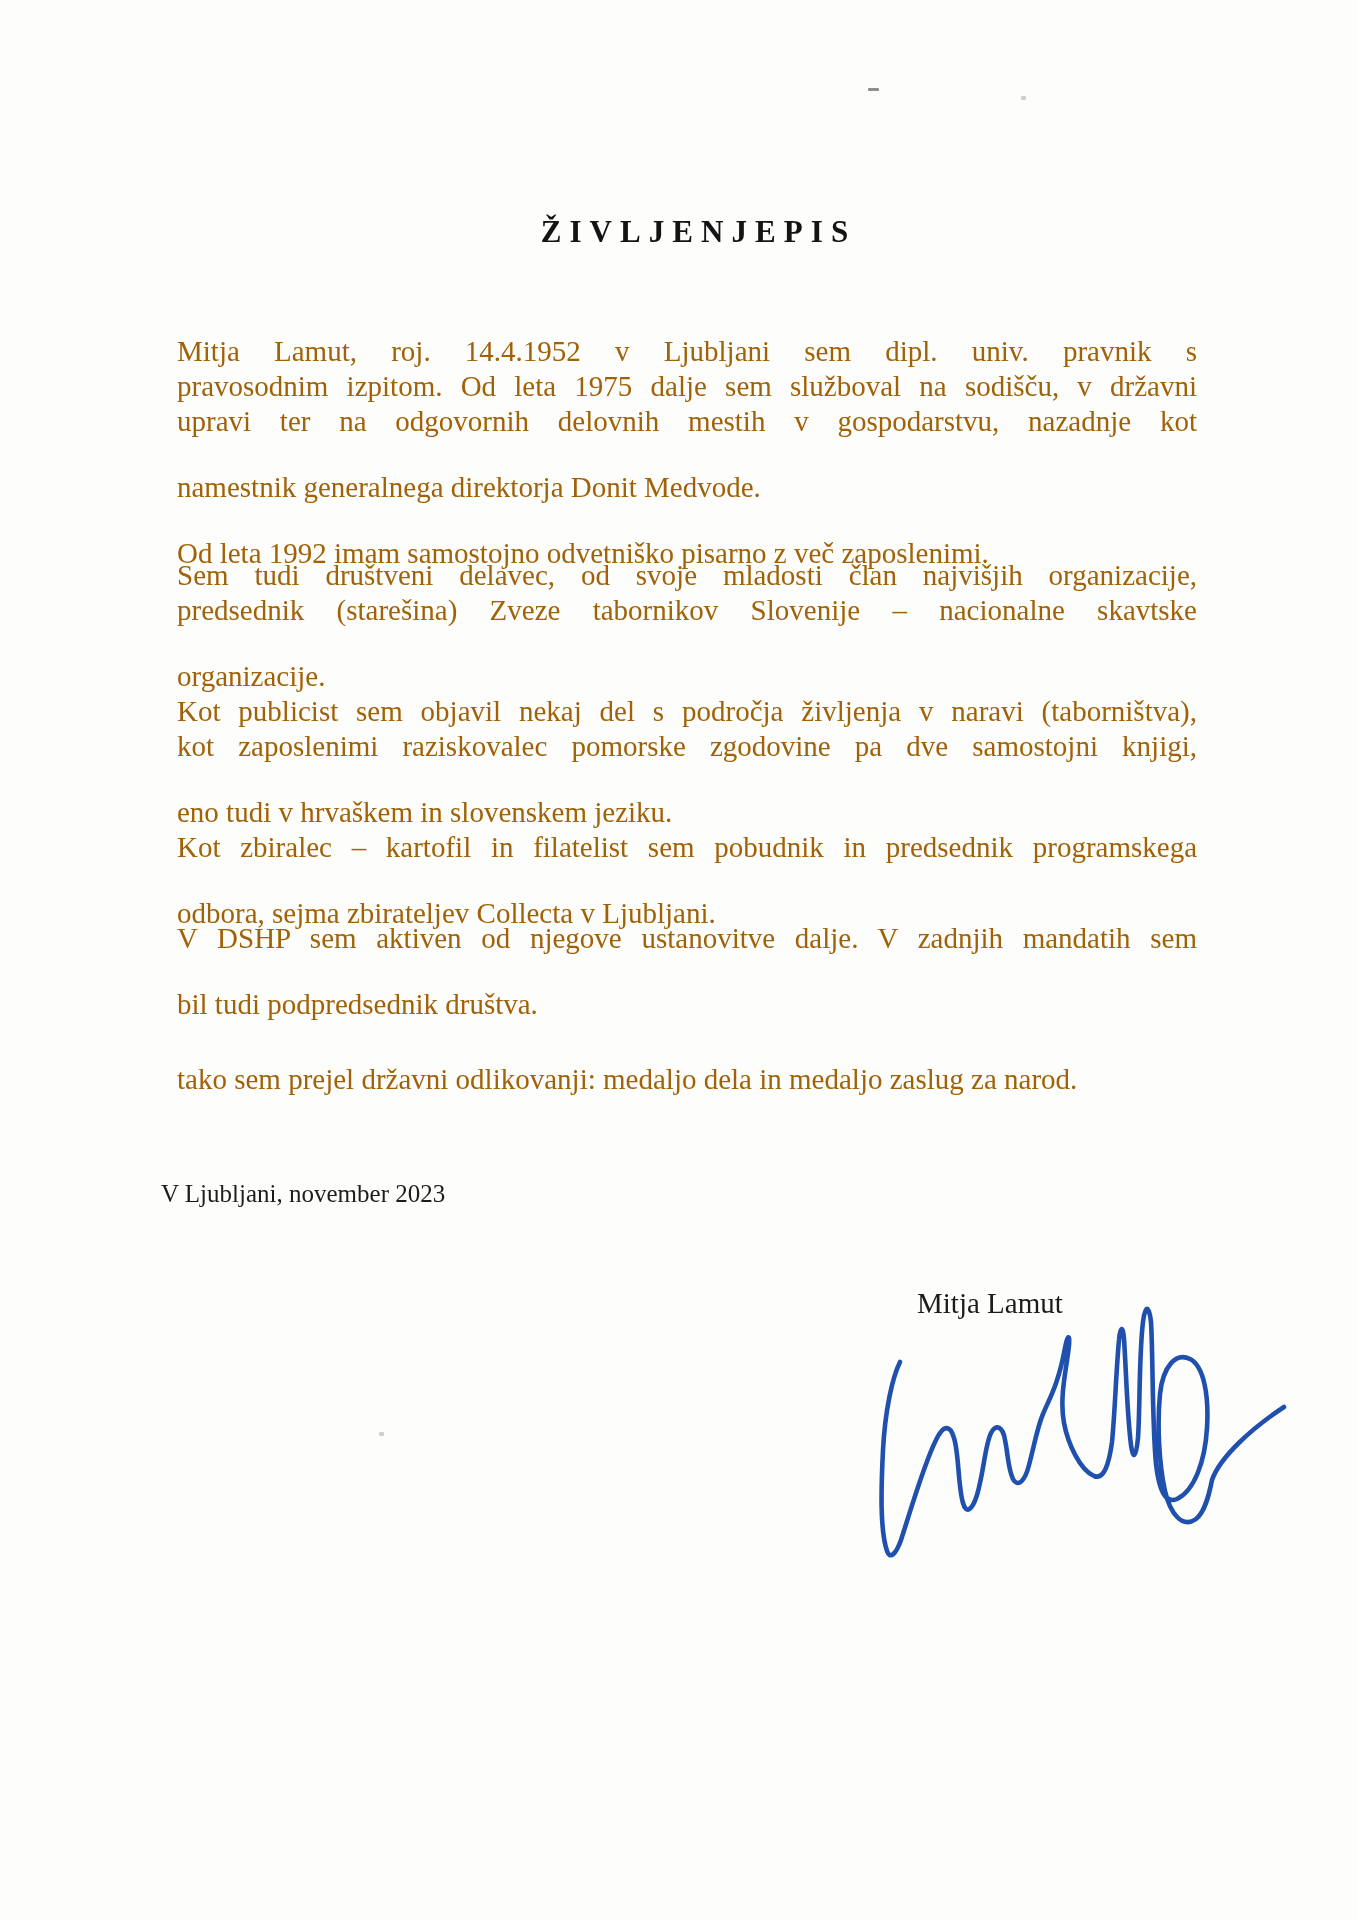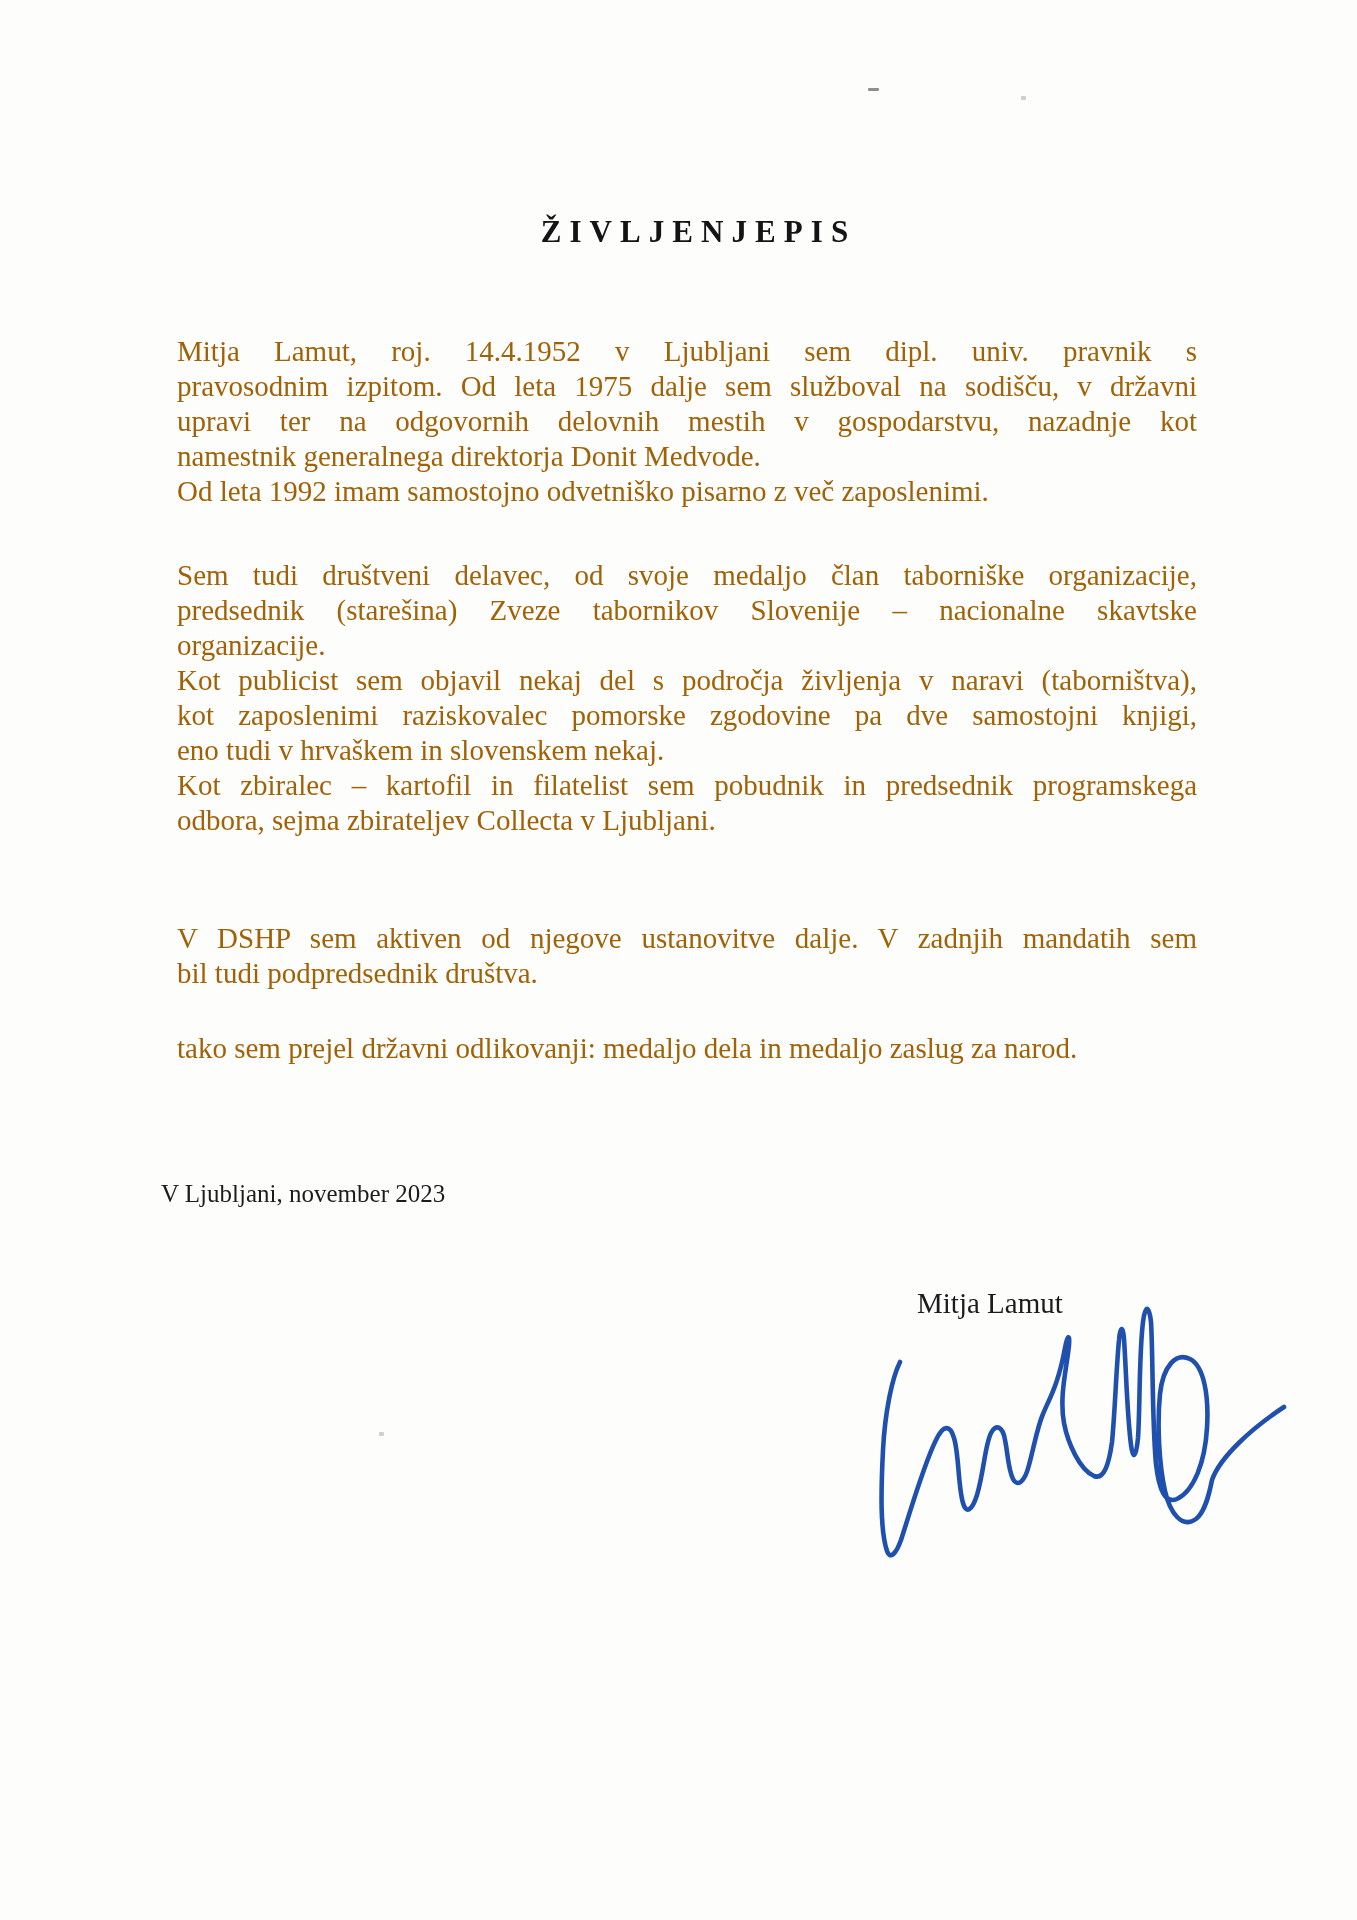--- a/index.html
+++ b/index.html
@@ -25,20 +25,21 @@
     font-size:29px;line-height:35px;
     color:#a16207;
   }
   .para .line{
     text-align:justify;
     text-align-last:justify;
   }
   .para .line.left{
     text-align:left;
     text-align-last:left;
+    margin-top:31px;
   }
   .date-line{
     position:absolute;left:161px;top:1176px;
     font-size:25px;line-height:35px;
   }
   .sig-name{
     position:absolute;left:917px;top:1286px;
     font-size:29px;line-height:35px;
   }
   .signature-wrap{
@@ -62,26 +63,26 @@
 
   <div class="para" style="top:334px;">
     <div class="line">Mitja Lamut, roj. 14.4.1952 v Ljubljani sem dipl. univ. pravnik s</div>
     <div class="line">pravosodnim izpitom. Od leta 1975 dalje sem služboval na sodišču, v državni</div>
     <div class="line">upravi ter na odgovornih delovnih mestih v gospodarstvu, nazadnje kot</div>
     <div class="line left">namestnik generalnega direktorja Donit Medvode.</div>
     <div class="line left">Od leta 1992 imam samostojno odvetniško pisarno z več zaposlenimi.</div>
   </div>
 
   <div class="para" style="top:558px;">
-    <div class="line">Sem tudi društveni delavec, od svoje medaljo član taborniške organizacije,</div>
+    <div class="line">Sem tudi društveni delavec, od svoje mladosti član najvišjih organizacije,</div>
     <div class="line">predsednik (starešina) Zveze tabornikov Slovenije – nacionalne skavtske</div>
     <div class="line left">organizacije.</div>
     <div class="line">Kot publicist sem objavil nekaj del s področja življenja v naravi (taborništva),</div>
     <div class="line">kot zaposlenimi raziskovalec pomorske zgodovine pa dve samostojni knjigi,</div>
-    <div class="line left">eno tudi v hrvaškem in slovenskem nekaj.</div>
+    <div class="line left">eno tudi v hrvaškem in slovenskem jeziku.</div>
     <div class="line">Kot zbiralec – kartofil in filatelist sem pobudnik in predsednik programskega</div>
     <div class="line left">odbora, sejma zbirateljev Collecta v Ljubljani.</div>
   </div>
 
   <div class="para" style="top:921px;">
     <div class="line">V DSHP sem aktiven od njegove ustanovitve dalje. V zadnjih mandatih sem</div>
     <div class="line left">bil tudi podpredsednik društva.</div>
   </div>
 
   <div class="para" style="top:1031px;">

